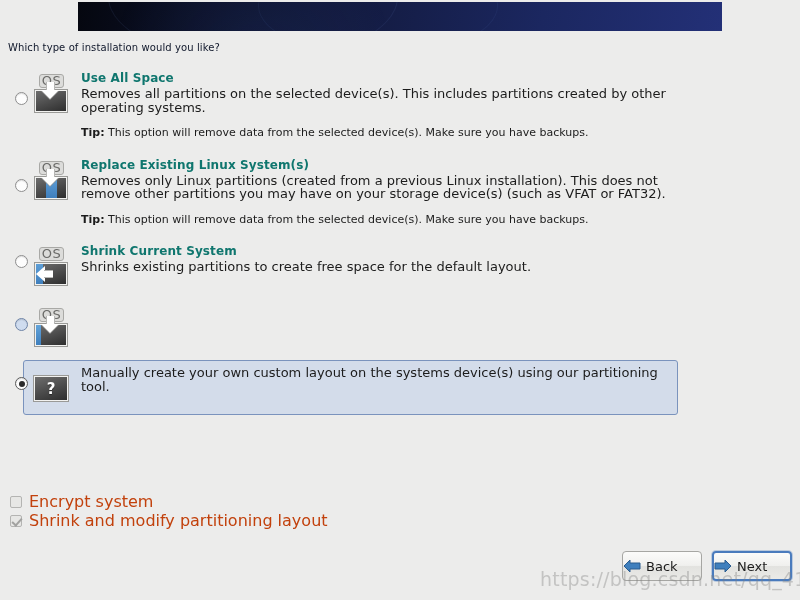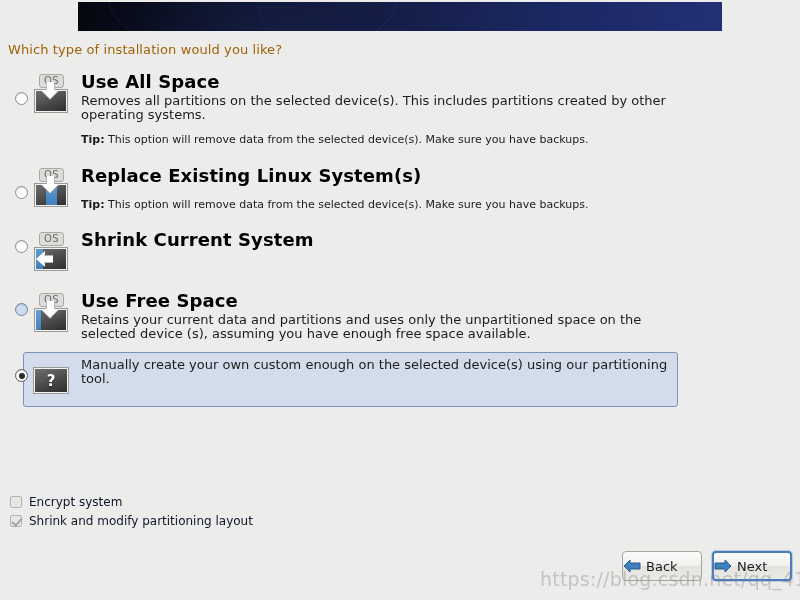--- a/index.html
+++ b/index.html
@@ -44,22 +44,22 @@
     left: 180px; top: -46px;
     width: 240px; height: 100px;
     border-radius: 50%;
     border: 1px solid rgba(120,150,220,0.07);
   }
 
   
   .question {
     position: absolute;
     left: 8px; top: 42px;
-    font-size: 13px;
-    color: #a16207;
+    font-size: 10px;
+    color: #0f172a;
     letter-spacing: 0.1px;
   }
 
   
   .options {
     position: absolute;
     left: 0; top: 62px;
     width: 800px;
   }
   .option-row {
@@ -118,21 +118,21 @@
     margin-right: 9px;
     margin-top: 4px;
   }
   .os-tag {
     position: absolute;
     left: 9px; top: 0;
     width: 25px; height: 14px;
     background: #dcdcda;
     border: 1px solid #a9a9a6;
     border-radius: 3px;
-    font-size: 10px;
+    font-size: 13px;
     color: #6a6a68;
     text-align: center;
     line-height: 12px;
     letter-spacing: 0.5px;
   }
   .drive {
     position: absolute;
     left: 4px; top: 15px;
     width: 34px; height: 24px;
     border: 1px solid #9a9a97;
@@ -221,23 +221,23 @@
     justify-content: center;
     color: #ffffff;
     font-size: 15px;
     font-weight: bold;
     text-shadow: 0 1px 1px rgba(0,0,0,0.45);
   }
 
   
   .option-text { flex: 1 1 auto; padding-top: 1px; }
   .option-title {
-    font-size: 18px;
+    font-size: 12px;
     font-weight: bold;
-    color: #000000;
+    color: #0f766e;
     margin-bottom: 2px;
     letter-spacing: 0.1px;
   }
   .option-desc {
     font-size: 13px;
     color: #1c1c1c;
     line-height: 13.5px;
     max-width: 600px;
   }
   .option-tip {
@@ -270,22 +270,22 @@
   .checkbox.checked::after {
     content: "";
     position: absolute;
     left: 3px; top: 0px;
     width: 4px; height: 8px;
     border: solid #a2a2a0;
     border-width: 0 2px 2px 0;
     transform: rotate(42deg);
   }
   .check-label {
-    font-size: 12px;
-    color: #0f172a;
+    font-size: 16px;
+    color: #c2410c;
   }
 
   
   .buttons {
     position: absolute;
     right: 8px; top: 551px;
     display: flex;
     gap: 10px;
   }
   .btn {
@@ -364,20 +364,21 @@
             <span class="head"></span>
         </div>
         <div class="drive">
           <div class="drive-inner">
               <span class="blue-center"></span>
             </div>
         </div>
       </div>
       <div class="option-text">
         <div class="option-title">Replace Existing Linux System(s)</div>
+        <div class="option-desc">Removes only Linux partitions (created from a previous Linux installation).  This does not remove other partitions you may have on your storage device(s) (such as VFAT or FAT32).</div>
         <div class="option-tip"><b>Tip:</b><span> This option will remove data from the selected device(s).  Make sure you have backups.</span></div>
       </div>
     </div>
   </div>
 
   <div class="option-row">
     <span class="radio" style="top:20px;"></span>
     <div class="row-inner">
       <div class="disk-icon">
         <div class="os-tag">OS</div>
@@ -386,58 +387,55 @@
               <span class="blue-full-left"></span>
             </div>
         </div>
         <div class="arrow-left">
           <span class="head"></span>
             <span class="stem"></span>
         </div>
       </div>
       <div class="option-text">
         <div class="option-title">Shrink Current System</div>
+        <div class="option-desc">Shrinks existing partitions to create free space for the default layout.</div>
       </div>
     </div>
   </div>
 
   <div class="option-row">
     <span class="radio hover" style="top:22px;"></span>
     <div class="row-inner">
       <div class="disk-icon">
         <div class="os-tag">OS</div>
         <div class="arrow-down">
           <span class="stem"></span>
             <span class="head"></span>
         </div>
         <div class="drive">
           <div class="drive-inner">
               <span class="blue-thin-left"></span>
             </div>
         </div>
       </div>
-      <div class="option-text">
-        <div class="option-title">Use Free Space</div>
-        <div class="option-desc">Retains your current data and partitions and uses only the unpartitioned space on the selected device (s), assuming you have enough free space available.</div>
-      </div>
     </div>
   </div>
 
   <div class="option-row selected-row">
     <span class="radio checked" style="top:20px;"></span>
     <div class="row-inner">
       <div class="disk-icon qmark">
         <div class="drive">
           <div class="drive-inner">
             <span class="qmark-glyph">?</span>
           </div>
         </div>
       </div>
       <div class="option-text">
-        <div class="option-desc">Manually create your own custom enough on the selected device(s) using our partitioning tool.</div>
+        <div class="option-desc">Manually create your own custom layout on the systems device(s) using our partitioning tool.</div>
       </div>
     </div>
   </div>
 
 </div>
 
 <div class="checks">
   <div class="check-row">
     <span class="checkbox"></span>
     <span class="check-label">Encrypt system</span>

